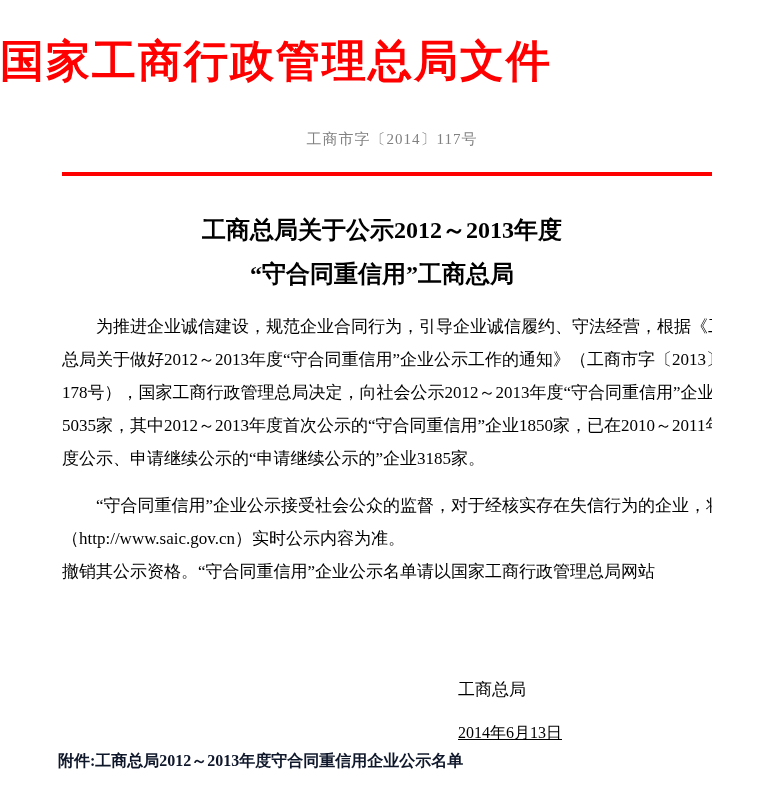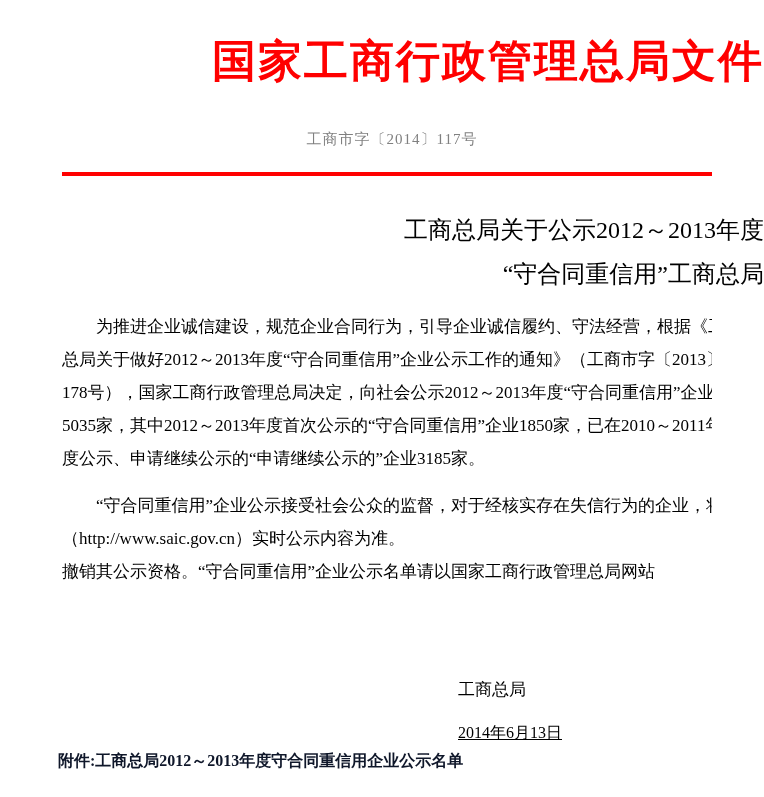--- a/index.html
+++ b/index.html
@@ -9,21 +9,21 @@
     width: 764px;
     height: 797px;
     margin: 0 auto;
     background: #ffffff;
     overflow: hidden;
     font-family: "Liberation Serif", "DejaVu Serif", serif;
     color: #000000;
   }
   .agency-title {
     padding-top: 36px;
-    text-align: right;
+    text-align: left;
     color: #ff0000;
     font-size: 44px;
     line-height: 52px;
     font-weight: bold;
     letter-spacing: 2px;
     white-space: nowrap;
   }
   .doc-number {
     margin-top: 40px;
     text-align: center;
@@ -34,22 +34,22 @@
     white-space: nowrap;
     padding-left: 20px;
   }
   .red-rule {
     margin: 22px 52px 0 62px;
     height: 4px;
     background: #ff0000;
   }
   .doc-title {
     margin-top: 32px;
-    text-align: right;
-    font-weight: normal;
+    text-align: center;
+    font-weight: bold;
     font-size: 24px;
   }
   .doc-title .t-line {
     display: block;
     line-height: 44px;
     white-space: nowrap;
   }
   .body-block {
     margin: 14px 52px 0 62px;
     font-size: 17px;

